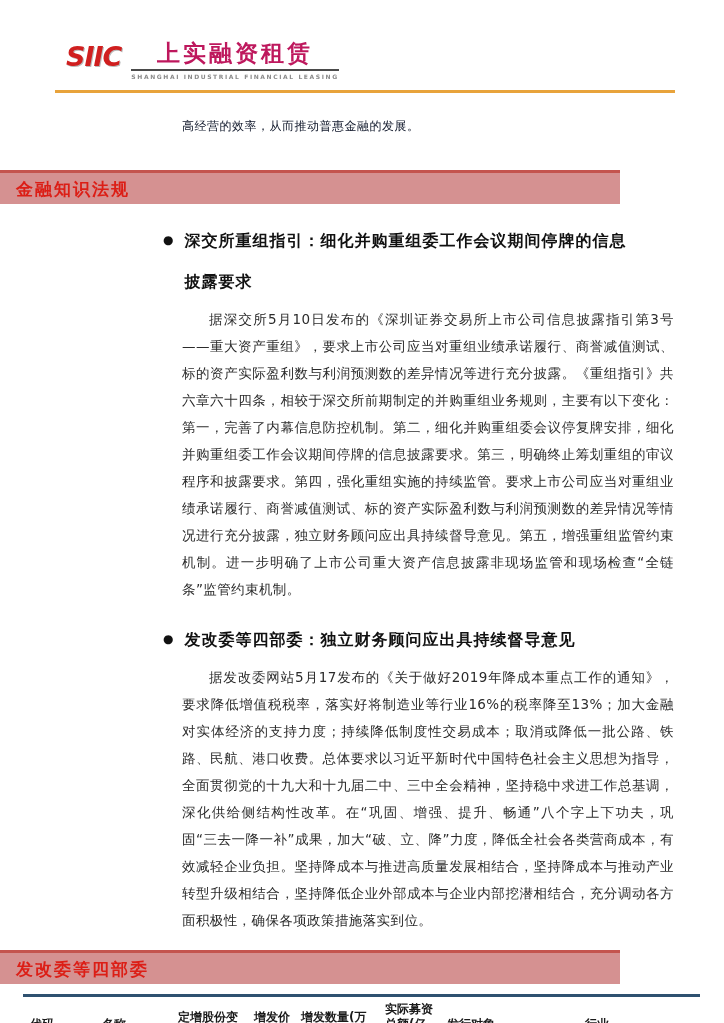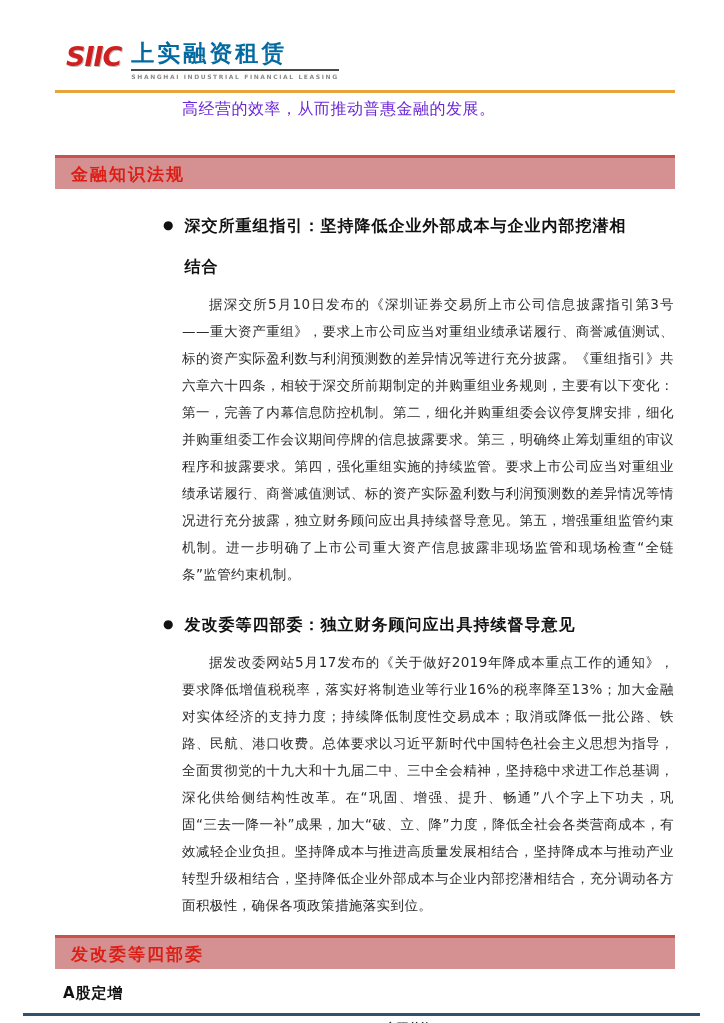--- a/index.html
+++ b/index.html
@@ -11,36 +11,36 @@
   }
   
   .header { margin:40px 0 0 66px; }
   .logo-row { display:flex; align-items:flex-start; gap:10px; }
   .logo-mark {
     font-style:italic; font-weight:bold; font-size:27px; line-height:34px;
     color:#d01f1f; text-shadow:1px 1px 0 #bbb; letter-spacing:-1px;
   }
   .logo-names { display:inline-block; }
   .logo-cn {
-    font-size:23px; font-weight:bold; color:#0369a1; letter-spacing:3px;
-    border-bottom:2px solid #4a4a4a; padding-bottom:3px; line-height:26px;
+    font-size:23px; font-weight:bold; color:#be185d; letter-spacing:3px;
+    border-bottom:2px solid #4a4a4a; padding-bottom:3px; line-height:26px;text-align:center;
   }
   .logo-en {
     font-size:6px; letter-spacing:1.6px; color:#8a8a8a; margin-top:2px;
     font-weight:bold;
   }
   .gold-rule {
     margin:10px 0 0 55px; width:620px; height:3px; background:#e8a33b;
   }
   .fragment {
-    margin:6px 0 0 182px; font-size:16px; color:#6d28d9; letter-spacing:0.5px;
+    margin:25px 0 0 182px; font-size:12px; color:#0f172a; letter-spacing:0.5px;
   }
   
   .banner {
-    margin-left:55px; width:620px; height:34px;
+    width:620px; height:34px;
     background:#d59191; border-top:3px solid #c4544e;
     color:#dc1e16; font-weight:bold; font-size:17px; line-height:33px;
     padding-left:16px; letter-spacing:2px;
   }
   .banner-1 { margin-top:35px; }
   .banner-2 { margin-top:16px; }
   
   .article { margin:16px 50px 0 163px; }
   .article-heading {
     display:flex; align-items:flex-start; gap:10px;
@@ -88,36 +88,35 @@
 
   <div class="gold-rule"></div>
 
   <div class="fragment">高经营的效率，从而推动普惠金融的发展。</div>
 
   <div class="banner banner-1">金融知识法规</div>
 
   <div class="article">
     <div class="article-heading">
       <span class="bullet">●</span>
-      <span>深交所重组指引：坚持降低企业外部成本与企业内部挖潜相结合</span>
+      <span>深交所重组指引：细化并购重组委工作会议期间停牌的信息披露要求</span>
     </div>
     <div class="article-body">据深交所5月10日发布的《深圳证券交易所上市公司信息披露指引第3号——重大资产重组》，要求上市公司应当对重组业绩承诺履行、商誉减值测试、标的资产实际盈利数与利润预测数的差异情况等进行充分披露。《重组指引》共六章六十四条，相较于深交所前期制定的并购重组业务规则，主要有以下变化：第一，完善了内幕信息防控机制。第二，细化并购重组委会议停复牌安排，细化并购重组委工作会议期间停牌的信息披露要求。第三，明确终止筹划重组的审议程序和披露要求。第四，强化重组实施的持续监管。要求上市公司应当对重组业绩承诺履行、商誉减值测试、标的资产实际盈利数与利润预测数的差异情况等情况进行充分披露，独立财务顾问应出具持续督导意见。第五，增强重组监管约束机制。进一步明确了上市公司重大资产信息披露非现场监管和现场检查“全链条”监管约束机制。</div>
   </div>
 
   <div class="article">
     <div class="article-heading">
       <span class="bullet">●</span>
       <span>发改委等四部委：独立财务顾问应出具持续督导意见</span>
     </div>
     <div class="article-body">据发改委网站5月17发布的《关于做好2019年降成本重点工作的通知》，要求降低增值税税率，落实好将制造业等行业16%的税率降至13%；加大金融对实体经济的支持力度；持续降低制度性交易成本；取消或降低一批公路、铁路、民航、港口收费。总体要求以习近平新时代中国特色社会主义思想为指导，全面贯彻党的十九大和十九届二中、三中全会精神，坚持稳中求进工作总基调，深化供给侧结构性改革。在“巩固、增强、提升、畅通”八个字上下功夫，巩固“三去一降一补”成果，加大“破、立、降”力度，降低全社会各类营商成本，有效减轻企业负担。坚持降成本与推进高质量发展相结合，坚持降成本与推动产业转型升级相结合，坚持降低企业外部成本与企业内部挖潜相结合，充分调动各方面积极性，确保各项政策措施落实到位。</div>
   </div>
 
   <div class="banner banner-2">发改委等四部委</div>
 
-  <div class="subheading">A股定增</div>
 
   <table class="fin">
     <colgroup>
       <col class="c0">
         <col class="c1">
         <col class="c2">
         <col class="c3">
       <col class="c4">
         <col class="c5">
         <col class="c6">

